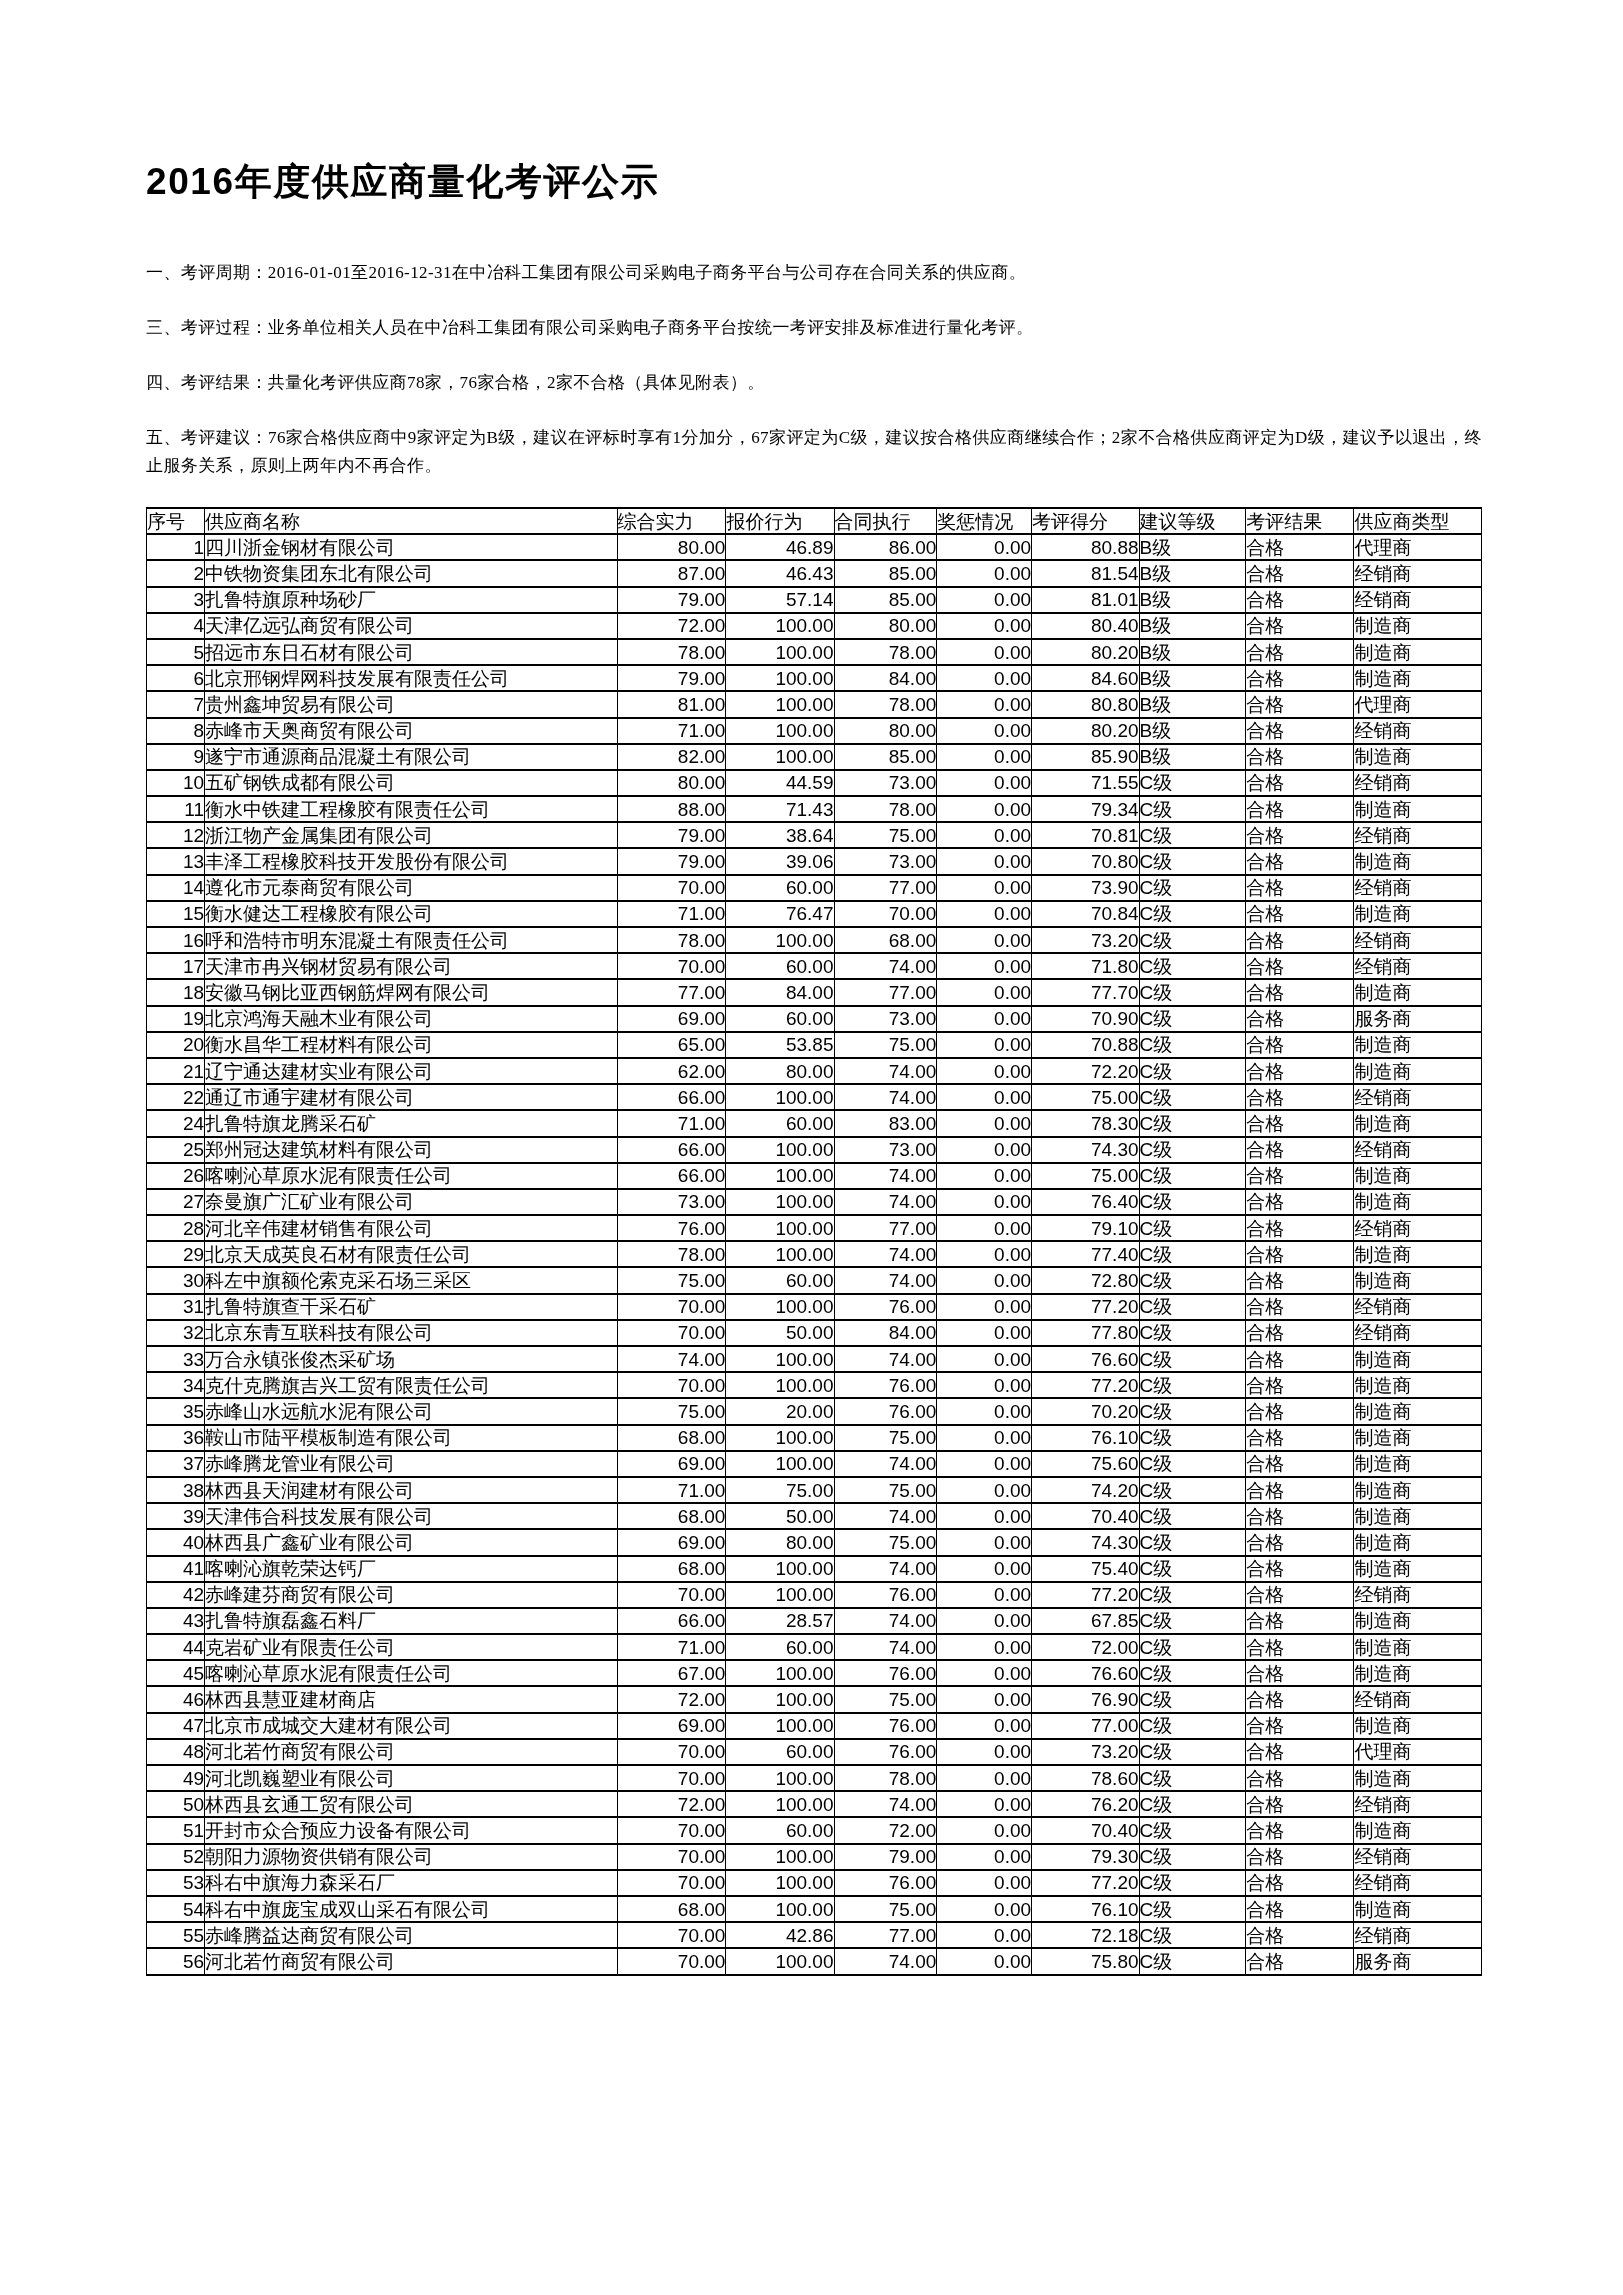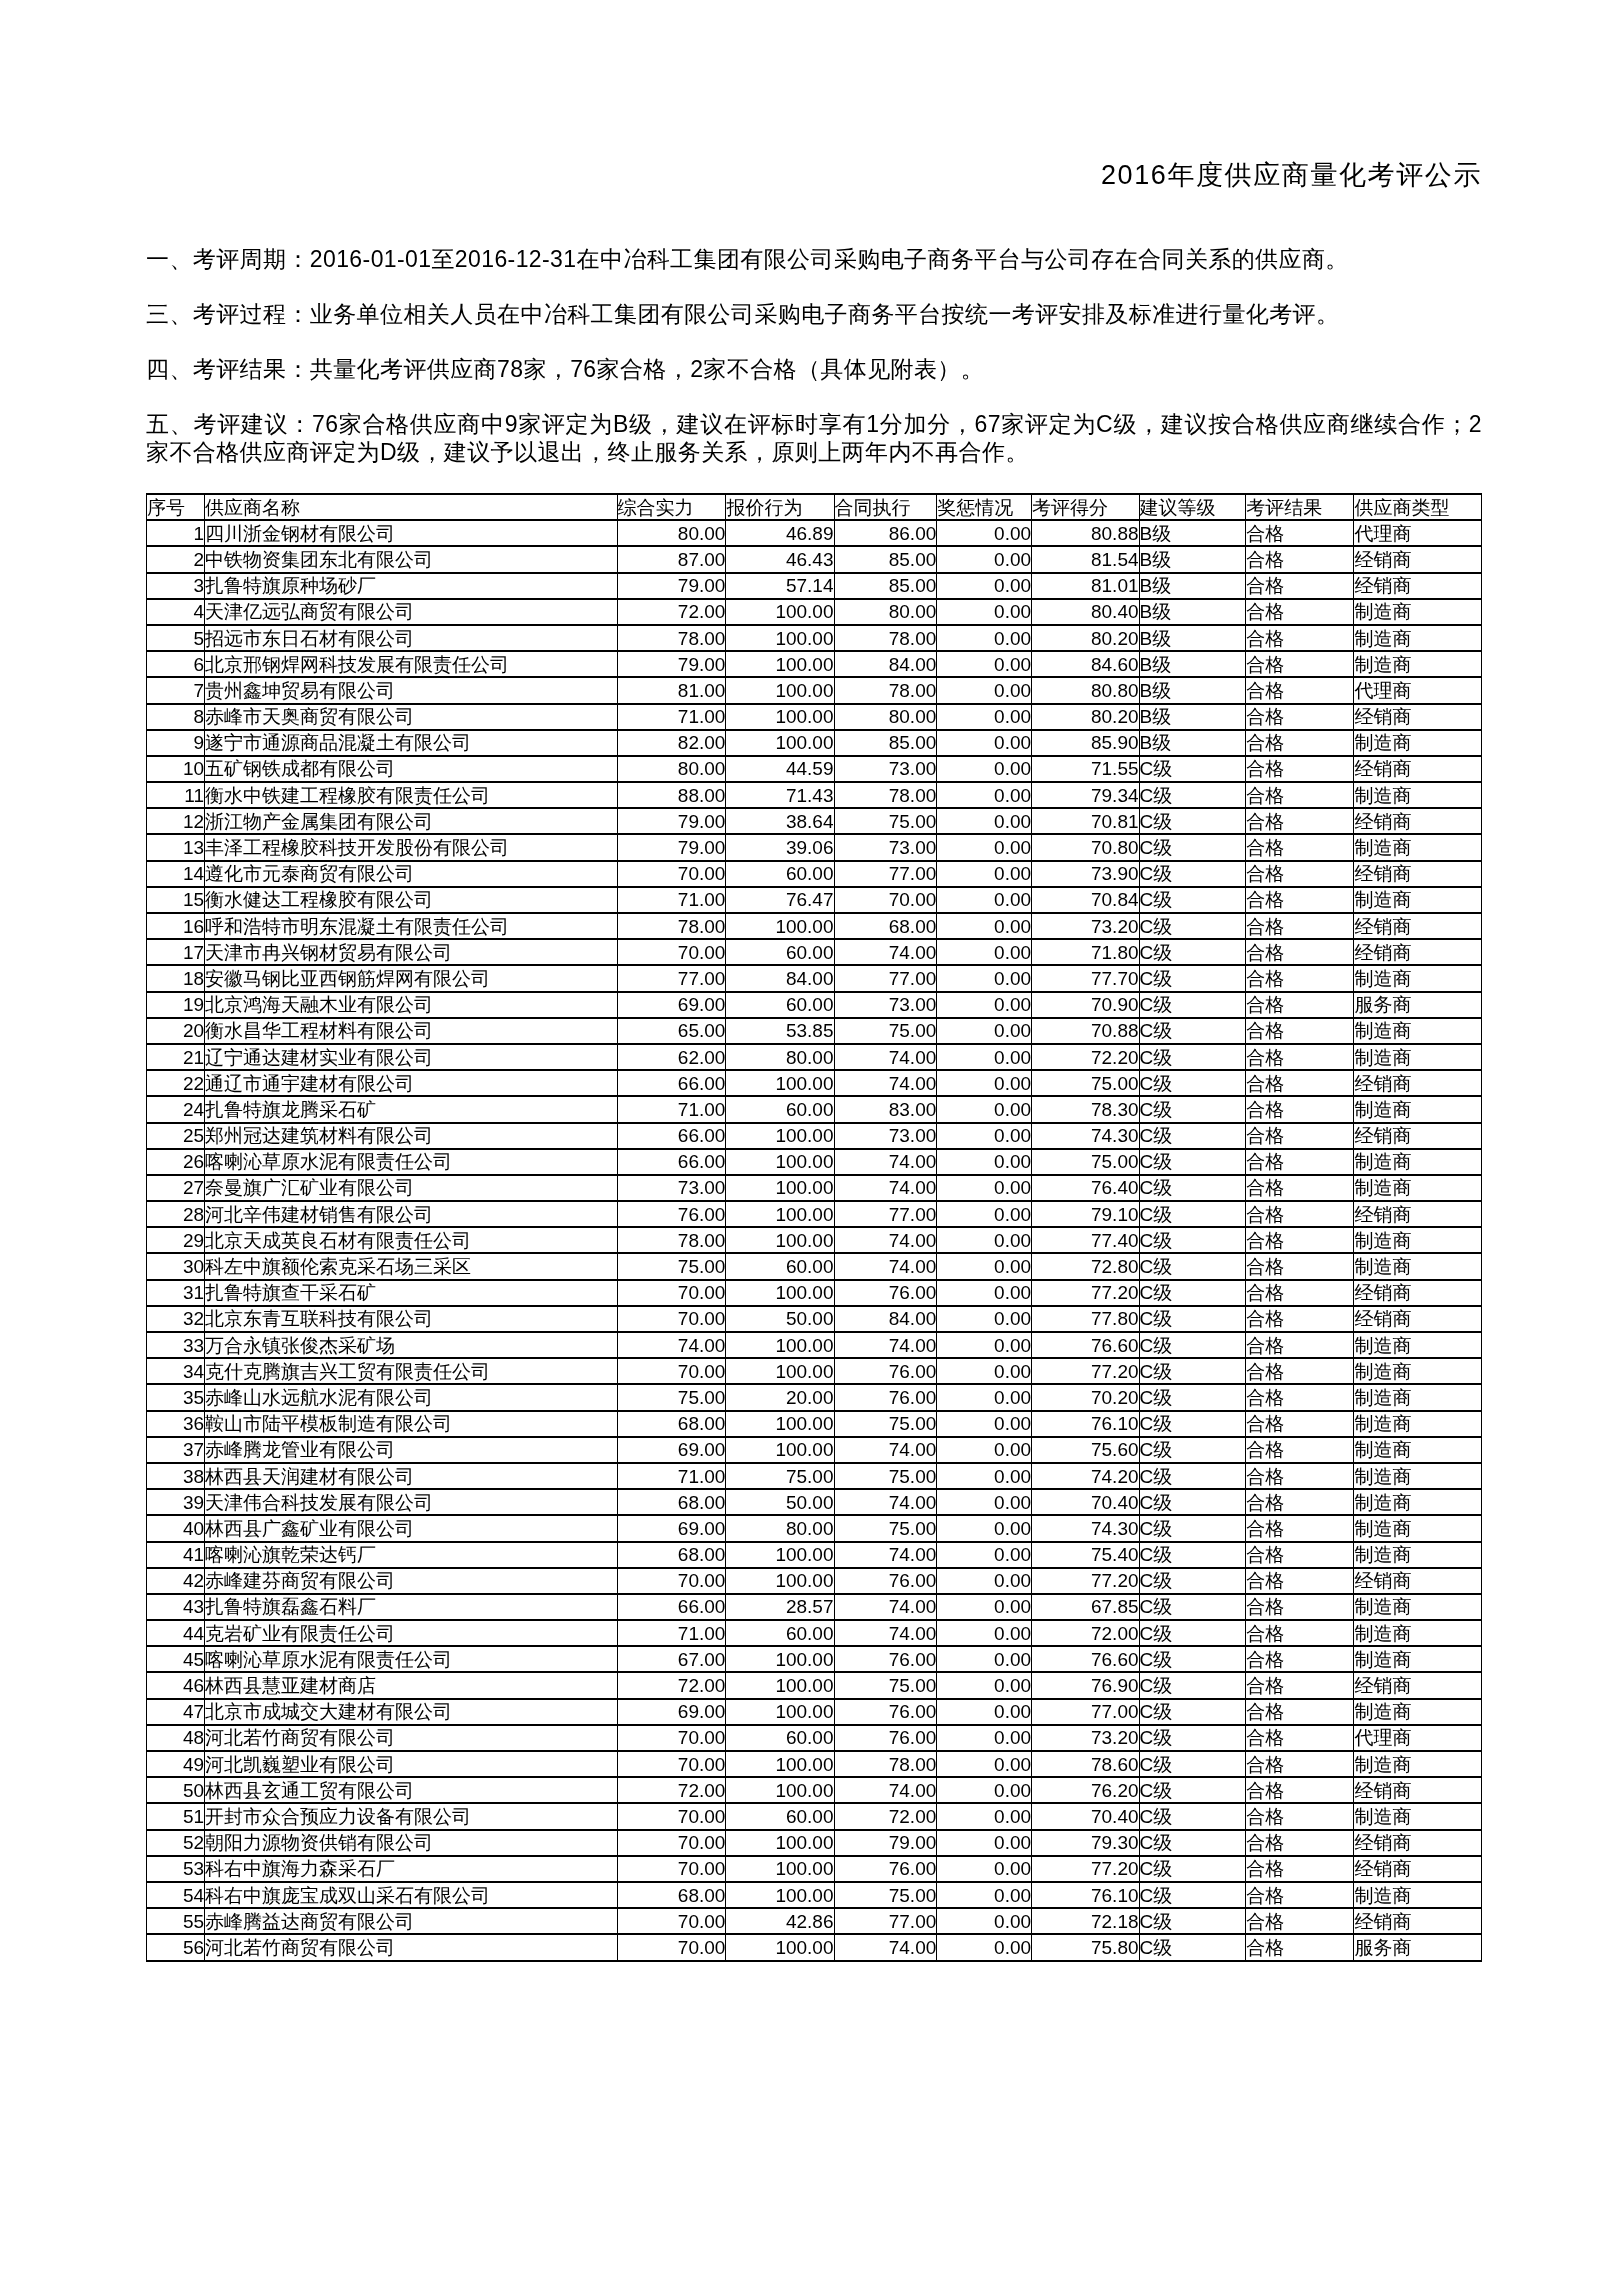--- a/index.html
+++ b/index.html
@@ -3,27 +3,27 @@
 <meta charset="utf-8">
 <style>
   html,body{margin:0;padding:0;background:#ffffff;}
   body{
     width:1623px;height:2295px;box-sizing:border-box;
     font-family:"Liberation Sans","DejaVu Sans",sans-serif;
     color:#000;overflow:hidden;
   }
   .page{padding:157px 141px 0 146px;}
   .doc-title{
-    font-size:27px;font-weight:normal;text-align:right;
+    font-size:37px;font-weight:bold;text-align:left;
     margin:0 0 52px 0;letter-spacing:1.6px;
     font-family:"Liberation Sans","DejaVu Sans",sans-serif;
   }
   .para{
-    font-size:23px;line-height:28px;margin:0 0 27px 0;
-    text-align:justify;letter-spacing:0.4px;
+    font-size:17px;line-height:28px;margin:0 0 27px 0;
+    text-align:justify;letter-spacing:0.4px;font-family:Liberation Serif, serif;
   }
   table.eval{
     border-collapse:collapse;width:100%;table-layout:fixed;
     margin-top:12.6px;
   }
   table.eval th, table.eval td{
     border-left:1.6px solid #000;border-right:1.6px solid #000;
     border-top:2.4px solid #000;border-bottom:2.4px solid #000;
     font-size:19px;font-weight:normal;
     height:21px;line-height:21px;padding:1.6px 0;

